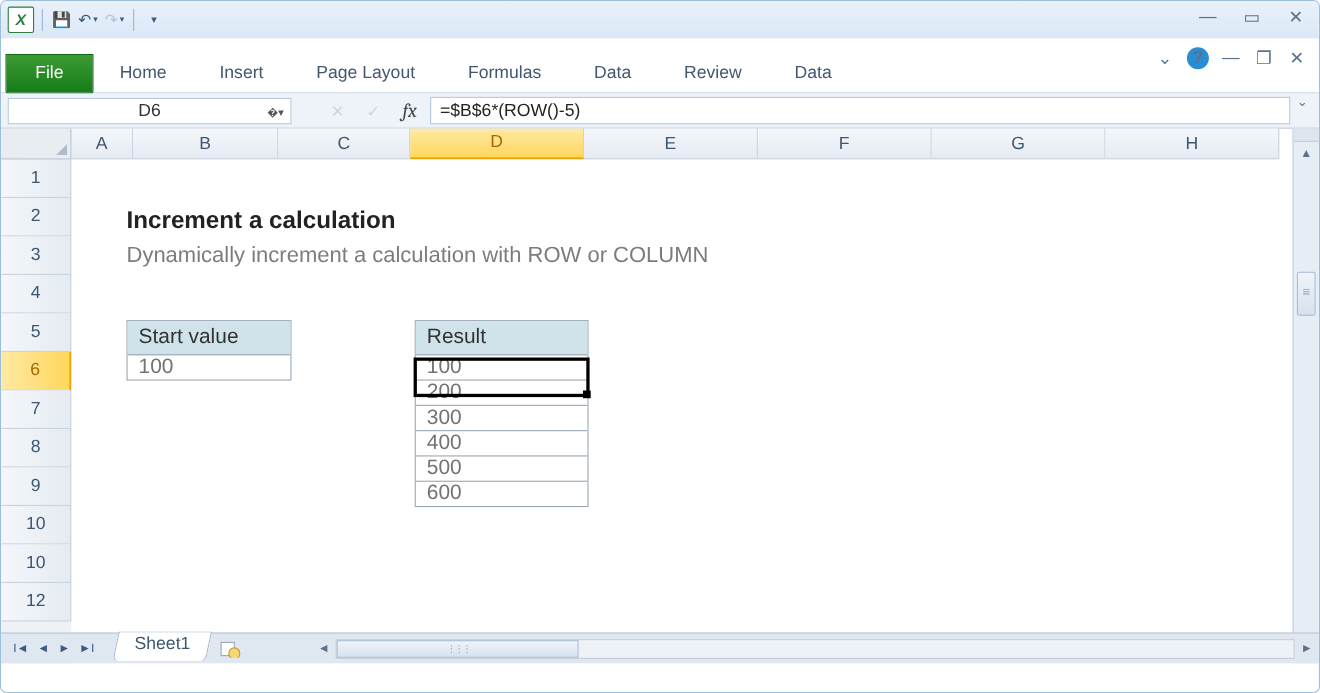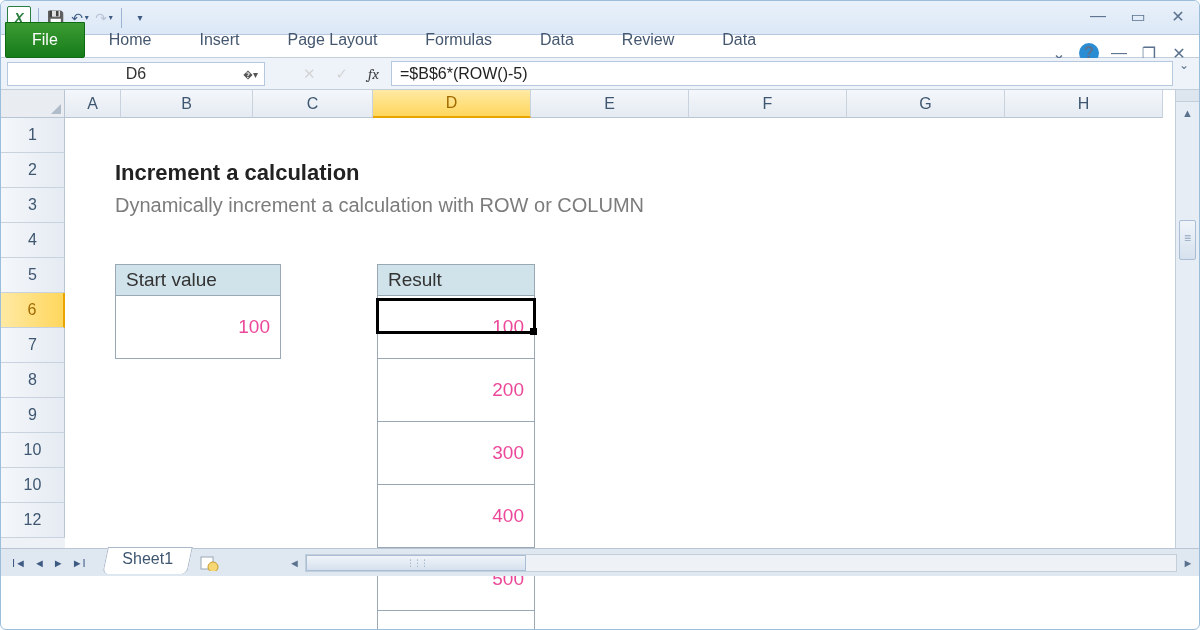--- a/index.html
+++ b/index.html
@@ -10,57 +10,57 @@
   .titlebar .left { display:flex; align-items:center; gap:4px; padding-left:6px;}
   .titlebar .title { position:absolute; left:0; right:0; text-align:center; font-size:17px; color:#4c607b; pointer-events:none;}
   .win-controls { position:absolute; right:10px; top:6px; display:flex; gap:18px; }
   .win-controls span { width:22px; height:18px; display:flex; align-items:center; justify-content:center; color:#5b728f; font-size:16px;}
   .qat-icon { width:20px; height:20px; display:flex; align-items:center; justify-content:center; font-size:14px; color:#3d5a82;}
   .qat-sep { width:1px; height:20px; background:#9db5d2; margin:0 3px;}
   .excel-icon { width:24px; height:24px; background:#fff; border:1px solid #2a7e3f; display:flex; align-items:center; justify-content:center; color:#2a7e3f; font-weight:bold; font-size:14px; font-style:italic; border-radius:2px;}
   .dd-arrow { font-size:8px; color:#3d5a82; margin-left:2px;}
 
   
-  .ribbon { height:23px; background:#fff; display:flex; align-items:flex-end; border-bottom:1px solid #c3cedb; position:relative;}
+  .ribbon { height:50px; background:#fff; display:flex; align-items:flex-end; border-bottom:1px solid #c3cedb; position:relative;}
   .file-tab { background:linear-gradient(#3d9b33,#157c19); color:#fff; font-size:16px; padding:8px 26px; border-radius:0 0 2px 2px; margin-left:4px; margin-bottom:-1px; border:1px solid #0e6b12;}
   .ribbon-tab { font-size:16px; color:#44576f; padding:8px 24px; cursor:default;}
   .ribbon-right { position:absolute; right:10px; top:8px; display:flex; gap:10px; align-items:center;}
   .ribbon-right span { color:#5b728f; font-size:16px; width:20px; text-align:center;}
   .help-circle { width:20px; height:20px; background:#2a8dd4; color:#fff; border-radius:50%; font-size:14px; font-weight:bold; display:flex; align-items:center; justify-content:center;}
 
   
   .formula-row { height:32px; display:flex; align-items:stretch; border-bottom:1px solid #c3cedb; background:#eef3f9;}
   .namebox-wrap { width:270px; display:flex; align-items:center; padding:3px 6px;}
   .namebox { flex:1; background:#fff; border:1px solid #b6c8de; height:24px; display:flex; align-items:center; padding:0 14px; font-size:16px; color:#333; justify-content:center; position:relative;}
   .namebox .arrow { position:absolute; right:6px; font-size:10px; color:#555;}
   .fx-buttons { width:120px; display:flex; align-items:center; justify-content:flex-end; gap:20px; padding-right:12px;}
   .fx-btn { color:#888; font-size:15px;}
-  .fx-label { font-style:italic; font-size:15px; color:#444; font-family:"Cambria","Times New Roman",serif;}
+  .fx-label { font-style:italic; font-size:18px; color:#444; font-family:"Cambria","Times New Roman",serif;}
   .formula-input { flex:1; background:#fff; border:1px solid #b6c8de; margin:3px 26px 3px 0; padding:0 8px; font-size:16px; color:#222; display:flex; align-items:center;}
   .formula-expand { position:absolute; right:6px; width:18px; color:#5b728f; font-size:12px; text-align:center;}
 
   
   .grid-area { display:flex; height:486px; position:relative;}
   .corner { width:64px; height:28px; background:#e9edf2; border-right:1px solid #b9c5d3; border-bottom:1px solid #b9c5d3; position:relative;}
   .corner::after { content:""; position:absolute; right:3px; bottom:3px; width:0; height:0; border-left:10px solid transparent; border-bottom:10px solid #b0bcca;}
   .col-headers { display:flex; height:28px; background:#eef2f6;}
   .col-h { border-right:1px solid #c9d3df; border-bottom:1px solid #b9c5d3; display:flex; align-items:center; justify-content:center; font-size:16px; color:#3e5670; background:linear-gradient(#f4f7fb,#e5ebf2);}
   .col-h.active { background:linear-gradient(#ffe9a3,#ffd75e); color:#a06a00; border-bottom:2px solid #e8a400;}
   .row-headers { width:64px; background:#eef2f6;}
   .row-h { height:35px; border-right:1px solid #b9c5d3; border-bottom:1px solid #c9d3df; display:flex; align-items:center; justify-content:center; font-size:16px; color:#3e5670; background:linear-gradient(90deg,#f4f7fb,#e5ebf2);}
   .row-h.active { background:linear-gradient(90deg,#ffe9a3,#ffd75e); color:#a06a00; border-right:2px solid #e8a400;}
   .cells { position:relative; flex:1; background:#fff;}
   
   .title-text { position:absolute; left:50px; top:42px; font-size:22px; font-weight:700; color:#222;}
   .subtitle-text { position:absolute; left:50px; top:76px; font-size:20px; color:#7c7c7c;}
 
   .mini-table { position:absolute; border:1px solid #9aa7b4;}
   .mini-table .hdr { background:#d0e3ea; border-bottom:1px solid #9aa7b4; padding:4px 10px; font-size:19px; color:#333;}
-  .mini-table .val { padding:20px 10px; font-size:19px; color:#ec4899; text-align:right;}
-  .start-table { left:50px; top:146px; width:166px;}
+  .mini-table .val { padding:0 10px; font-size:19px; color:#737373; }
+  .start-table { left:50px; top:146px; width:150px;}
   .result-table { left:312px; top:146px; width:158px;}
   .result-table .val { border-bottom:1px solid #9aa7b4;}
   .result-table .val:last-child { border-bottom:none;}
 
   .selection { position:absolute; left:311px; top:180px; width:160px; height:36px; border:3px solid #000; pointer-events:none;}
   .selection::after { content:""; position:absolute; right:-4px; bottom:-4px; width:7px; height:7px; background:#000;}
 
   
   .vscroll { position:absolute; right:0; top:0; bottom:0; width:24px; background:#e7edf4; border-left:1px solid #c3cedb;}
   .vscroll .up, .vscroll .down { height:22px; display:flex; align-items:center; justify-content:center; font-size:11px; color:#5b728f;}

